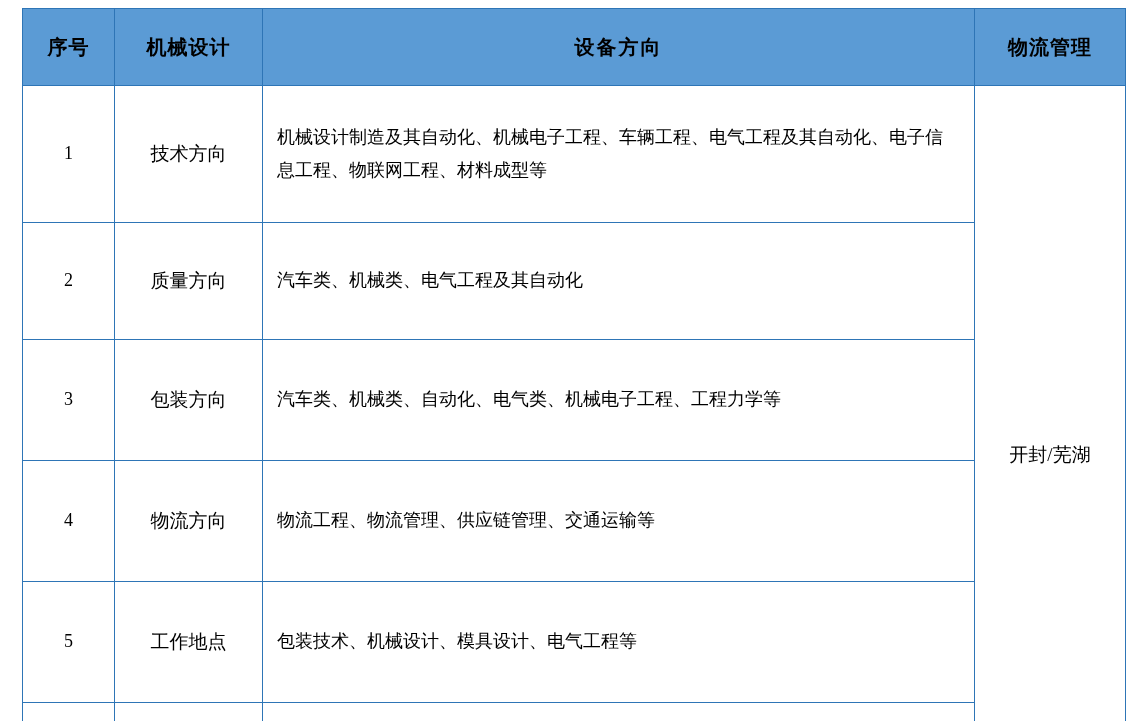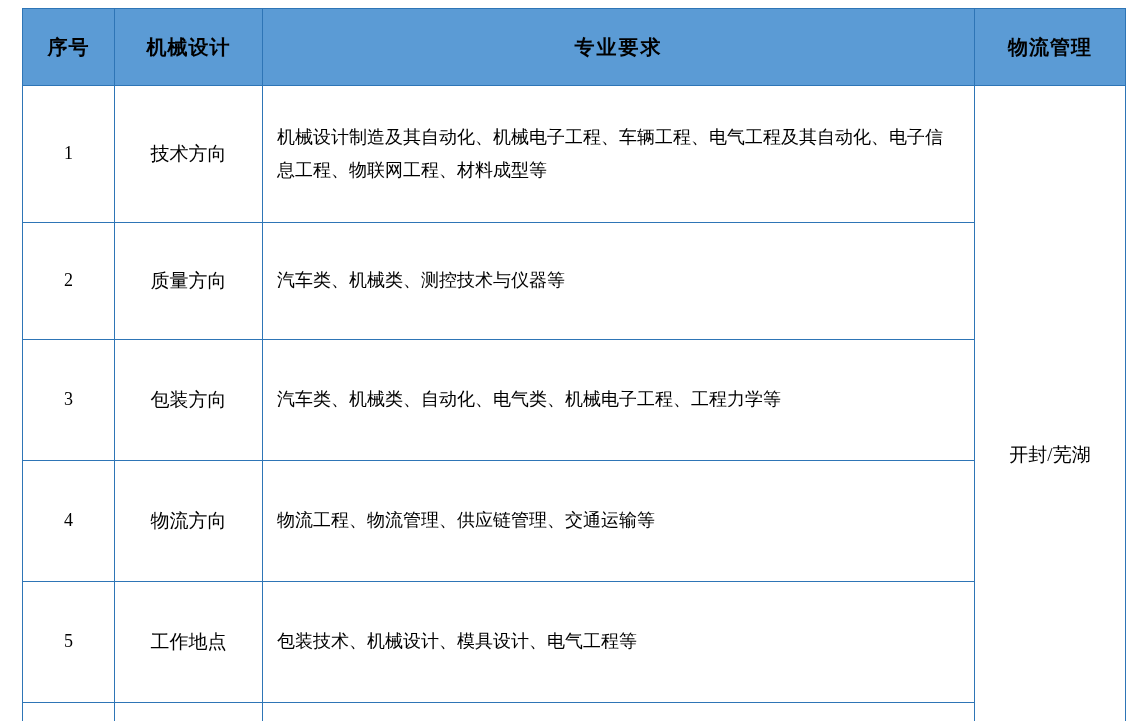--- a/index.html
+++ b/index.html
@@ -84,35 +84,35 @@
     <colgroup>
       <col class="c-index">
       <col class="c-dir">
       <col class="c-major">
       <col class="c-loc">
     </colgroup>
     <thead>
       <tr>
         <th>序号</th>
         <th>机械设计</th>
-        <th class="major-head">专业要求</th>
+        <th class="major-head">设备方向</th>
         <th>物流管理</th>
       </tr>
     </thead>
     <tbody>
       <tr class="r1">
         <td class="index-cell">1</td>
         <td class="dir-cell">技术方向</td>
         <td class="major-cell">机械设计制造及其自动化、机械电子工程、车辆工程、电气工程及其自动化、电子信息工程、物联网工程、材料成型等</td>
         <td class="loc-cell" rowspan="6">开封/芜湖</td>
       </tr>
       <tr class="r2">
         <td class="index-cell">2</td>
         <td class="dir-cell">质量方向</td>
-        <td class="major-cell">汽车类、机械类、测控技术与仪器等</td>
+        <td class="major-cell">汽车类、机械类、电气工程及其自动化</td>
       </tr>
       <tr class="r3">
         <td class="index-cell">3</td>
         <td class="dir-cell">包装方向</td>
         <td class="major-cell">汽车类、机械类、自动化、电气类、机械电子工程、工程力学等</td>
       </tr>
       <tr class="r4">
         <td class="index-cell">4</td>
         <td class="dir-cell">物流方向</td>
         <td class="major-cell">物流工程、物流管理、供应链管理、交通运输等</td>

